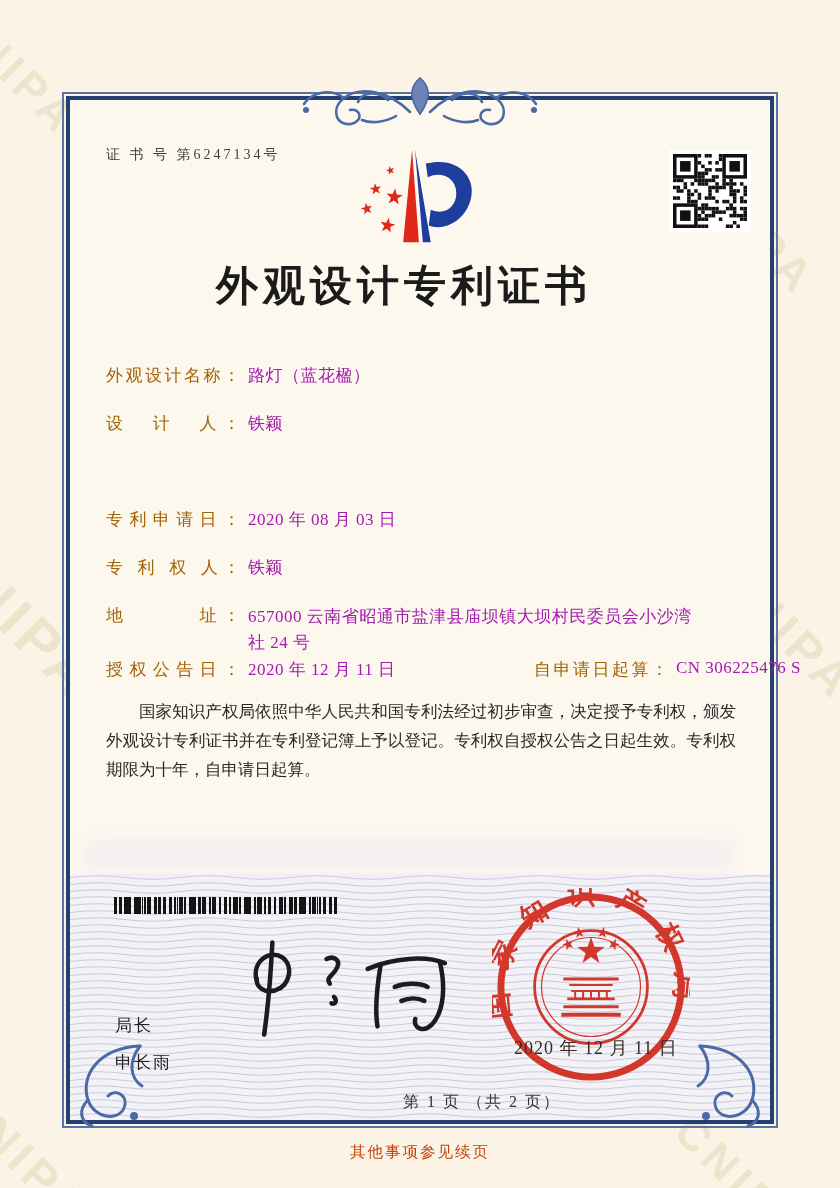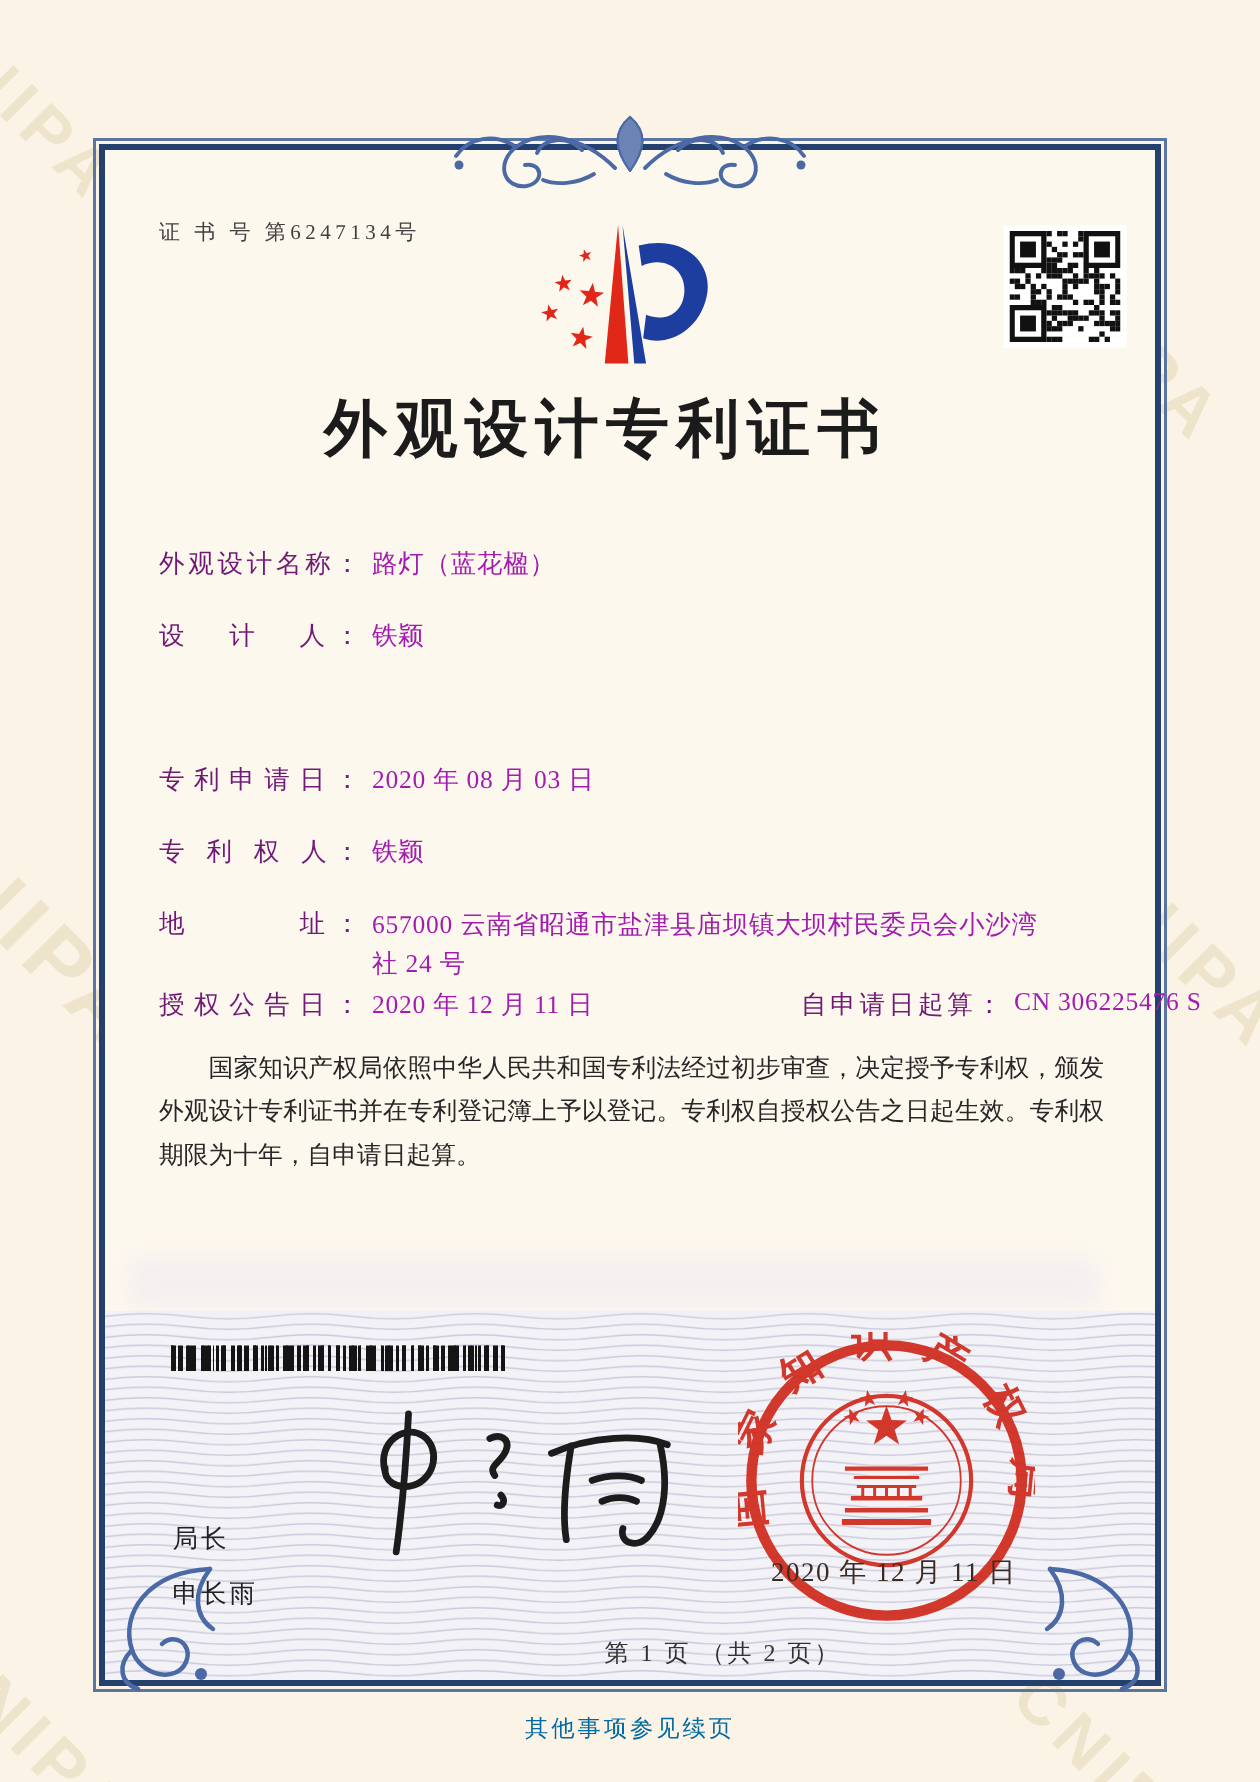--- a/index.html
+++ b/index.html
@@ -18,21 +18,21 @@
   .waveband{position:absolute;left:70px;top:874px;width:700px;height:248px;z-index:1;}
   .ghostband{position:absolute;left:84px;top:838px;width:650px;height:34px;
              background:rgba(236,233,240,.55);filter:blur(7px);border-radius:10px;z-index:1;}
   .certno{position:absolute;left:106px;top:146px;font-size:14px;letter-spacing:3px;color:#404040;z-index:2;}
   .logo{position:absolute;left:350px;top:140px;z-index:2;}
   .qr{position:absolute;left:669px;top:150px;background:#fff;padding:4px;z-index:2;}
   .title{position:absolute;left:70px;top:258px;width:668px;text-align:center;
          font-size:42px;font-weight:bold;letter-spacing:5px;color:#1b1b1b;z-index:2;}
   .frow{position:absolute;left:106px;font-size:17px;z-index:2;white-space:nowrap;}
   .flabel{display:inline-block;width:134px;text-align:justify;text-align-last:justify;
-          vertical-align:top;color:#701a75;}
+          vertical-align:top;color:#a16207;}
   .fvalue{display:inline-block;margin-left:8px;color:#a21caf;letter-spacing:.5px;}
   .fvalue.wrap{white-space:normal;width:452px;line-height:26px;}
   .grant2{position:absolute;left:428px;top:0;}
   .paras{position:absolute;left:106px;top:697px;width:630px;font-size:16.5px;line-height:29px;
          text-align:justify;color:#272727;z-index:2;}
   .paras p{margin:0;text-indent:2em;}
   .barcode{position:absolute;left:114px;top:897px;width:223px;height:17px;z-index:2;
     background-image:
       repeating-linear-gradient(90deg,#141414 0 2px,rgba(0,0,0,0) 2px 5px),
       repeating-linear-gradient(90deg,#141414 0 1px,rgba(0,0,0,0) 1px 7px),
@@ -40,21 +40,21 @@
   .director{position:absolute;left:115px;top:966px;z-index:3;
             font-family:"Liberation Sans","DejaVu Sans",sans-serif;font-size:17px;color:#222;margin-top:48px;}
   .director div{margin-bottom:14px;letter-spacing:2px;}
   .sig{position:absolute;left:218px;top:936px;z-index:4;}
   .seal{position:absolute;left:492px;top:888px;z-index:3;opacity:.93;}
   .sealdate{position:absolute;left:514px;top:1036px;font-size:18px;letter-spacing:1px;
             color:#3b2b24;z-index:4;white-space:nowrap;}
   .pageinfo{position:absolute;left:70px;top:1092px;width:824px;text-align:center;
             font-size:16px;letter-spacing:2px;color:#333;z-index:2;}
   .contnote{position:absolute;left:0;top:1142px;width:840px;text-align:center;
-            font-size:15.5px;letter-spacing:2px;color:#0369a1;z-index:2;}
+            font-size:15.5px;letter-spacing:2px;color:#c2410c;z-index:2;}
   .orn{position:absolute;z-index:2;}
 </style>
 </head>
 <body>
 
 <div class="page">
 
   <div class="wm" style="left:-28px;top:-6px;font-size:44px">CNIPA</div>
   <div class="wm" style="left:708px;top:148px;font-size:46px">CNIPA</div>
   <div class="wm" style="left:-34px;top:520px;font-size:58px">CNIPA</div>

